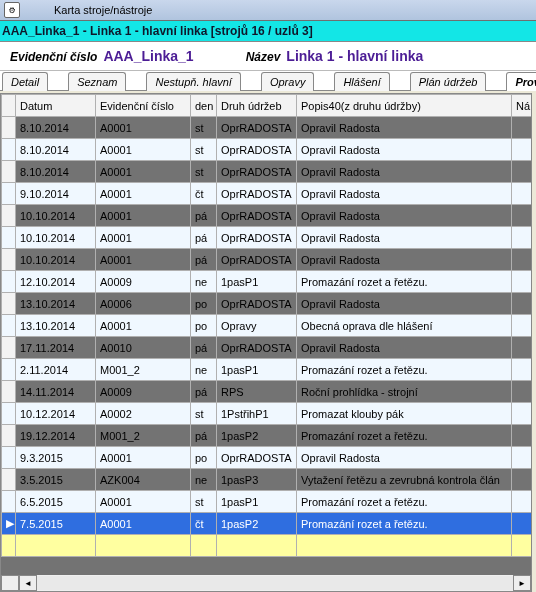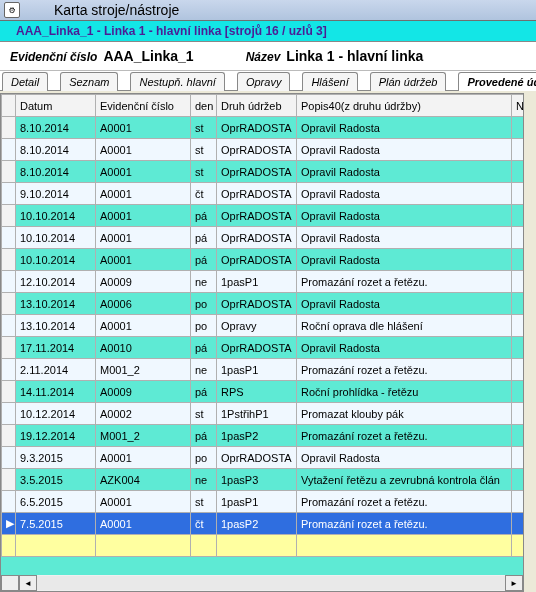--- a/index.html
+++ b/index.html
@@ -33,82 +33,82 @@
     height: 14px;
     background: #fff;
     border: 1px solid #666;
     display: flex;
     align-items: center;
     justify-content: center;
     font-size: 8px;
     border-radius: 2px;
   }
   .titlebar .title {
-    font-size: 14px;
+    font-size: 11px;
     padding-left: 28px;
   }
   .subheader {
     background: #13e6e6;
-    color: #4c1d95;
+    color: #0f172a;
     font-weight: bold;
     font-size: 12px;
-    padding: 3px 16px;
+    padding: 3px 2px;
     border-bottom: 1px solid #888;
   }
   .infoline {
     display: flex;
     align-items: baseline;
     gap: 6px;
     padding: 6px 10px 6px 10px;
     background: #fff;
     border-bottom: 1px solid #bbb;
   }
   .infoline .label {
     font-weight: bold;
     font-size: 12px;
     font-style: italic;
   }
   .infoline .value {
-    color: #000000;
+    color: #4c1d95;
     font-weight: bold;
     font-size: 14px;
   }
   .tabs {
     display: flex;
     align-items: flex-end;
     padding: 0 2px;
     background: #fff;
     gap: 0;
     border-bottom: 1px solid #888;
   }
   .tab {
     border: 1px solid #888;
     border-bottom: none;
     padding: 3px 8px;
     background: #f5f5f5;
     font-style: italic;
     font-size: 11px;
-    margin-right: 12px;
+    margin-right: 20px;
     border-radius: 3px 3px 0 0;
     position: relative;
     top: 1px;
     white-space: nowrap;
   }
   .tab.active {
     background: #fff;
     font-weight: bold;
     z-index: 2;
   }
   .grid-container {
     flex: 1;
-    background: #5eead4;
+    background: #737373;
     overflow: hidden;
     position: relative;
     border: 1px solid #888;
-    margin: 2px 12px 0 0;
+    margin: 2px 4px 0 0;
   }
   .grid-scroll {
     overflow: auto;
     position: absolute;
     inset: 0 0 16px 0;
   }
   .hscrollbar {
     position: absolute;
     bottom: 0; left: 0; right: 0;
     height: 16px;
@@ -306,21 +306,21 @@
               <td>OprRADOSTA</td>
               <td>Opravil Radosta</td>
               <td></td>
             </tr>
             <tr class="alt">
               <td class="row-indicator"></td>
               <td>13.10.2014</td>
               <td>A0001</td>
               <td>po</td>
               <td>Opravy</td>
-              <td>Roční oprava dle hlášení</td>
+              <td>Obecná oprava dle hlášení</td>
               <td></td>
             </tr>
             <tr>
               <td class="row-indicator"></td>
               <td>17.11.2014</td>
               <td>A0010</td>
               <td>pá</td>
               <td>OprRADOSTA</td>
               <td>Opravil Radosta</td>
               <td></td>
@@ -333,21 +333,21 @@
               <td>1pasP1</td>
               <td>Promazání rozet a řetězu.</td>
               <td></td>
             </tr>
             <tr>
               <td class="row-indicator"></td>
               <td>14.11.2014</td>
               <td>A0009</td>
               <td>pá</td>
               <td>RPS</td>
-              <td>Roční prohlídka - řetězu</td>
+              <td>Roční prohlídka - strojní</td>
               <td></td>
             </tr>
             <tr class="alt">
               <td class="row-indicator"></td>
               <td>10.12.2014</td>
               <td>A0002</td>
               <td>st</td>
               <td>1PstřihP1</td>
               <td>Promazat klouby pák</td>
               <td></td>

